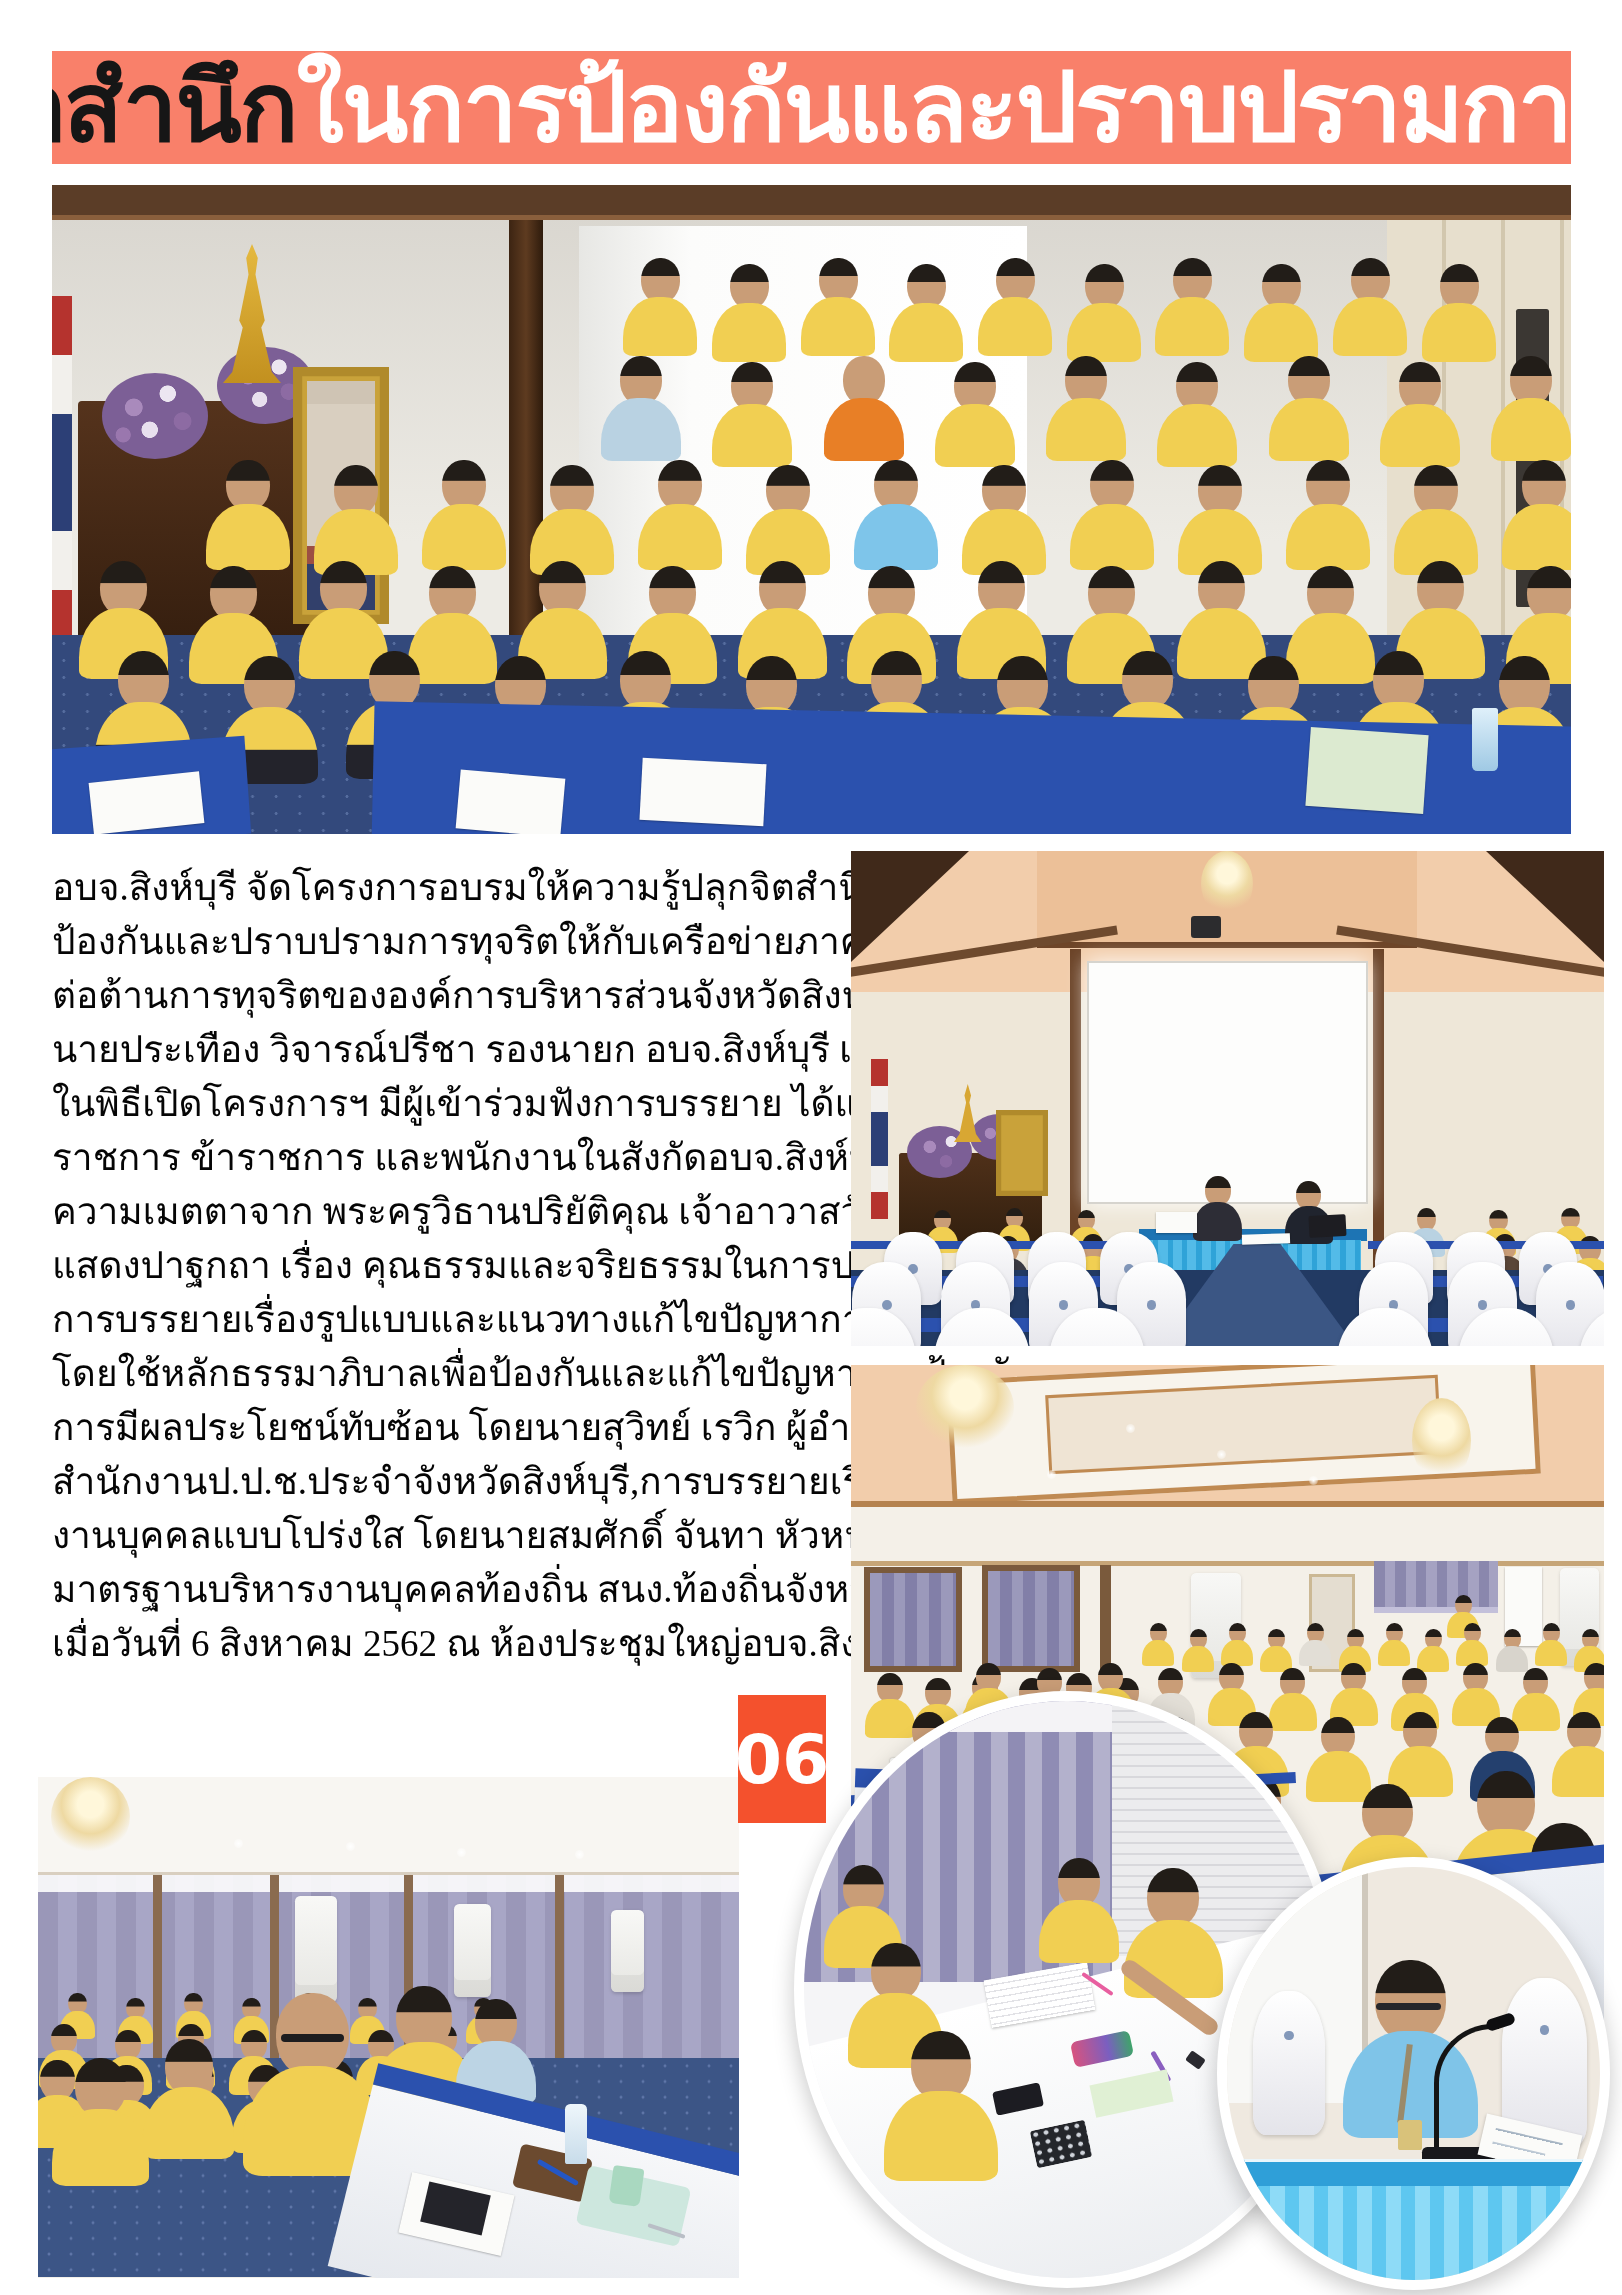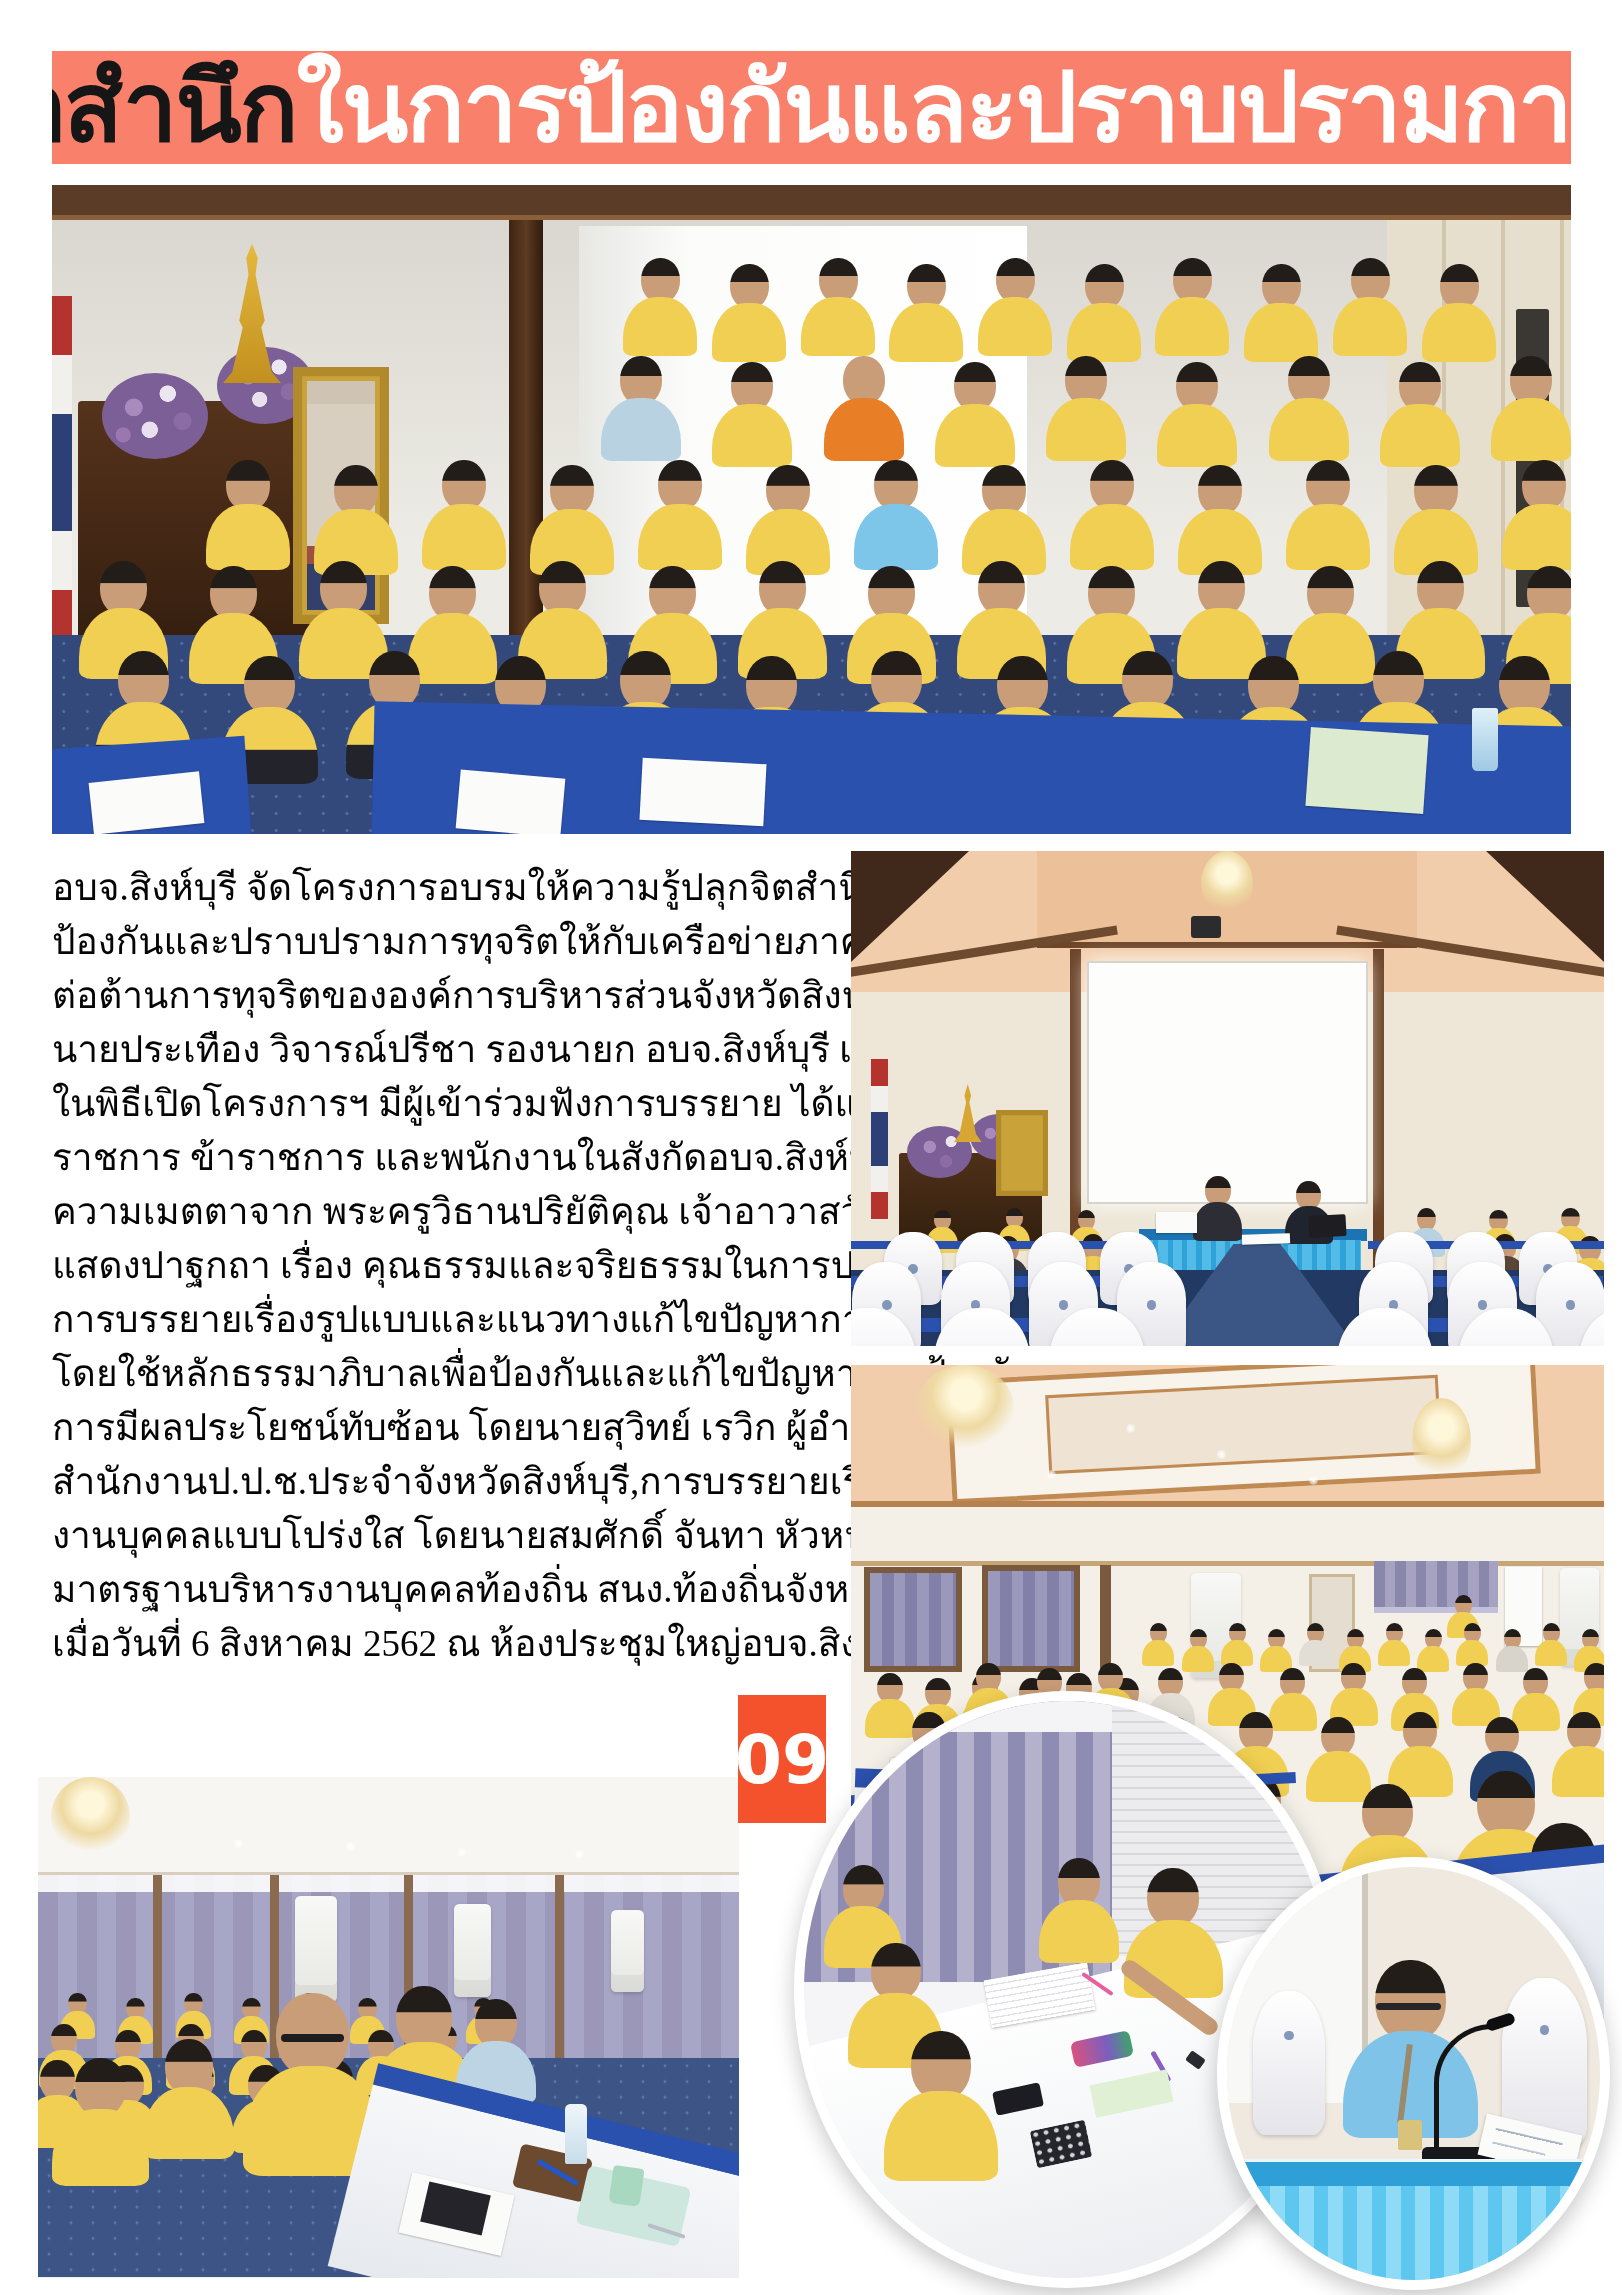--- a/index.html
+++ b/index.html
@@ -369,21 +369,21 @@
   <div class="abs" style="left:386px;top:411px;width:63px;height:41px;background:#24242a;transform:rotate(13deg)"></div>
   <div class="abs" style="left:478px;top:374px;width:73px;height:44px;background:#6b4a2f;border-radius:5.2px;transform:rotate(13deg)"></div>
   <div class="abs" style="left:497px;top:393px;width:46px;height:4.6px;background:#2457c5;border-radius:2.6px;transform:rotate(30deg)"></div>
   <div class="abs" style="left:527px;top:327px;width:22px;height:60px;background:linear-gradient(180deg,#eef6fb,#c8dcea);border-radius:5.2px 5.2px 2.6px 2.6px"></div>
   <div class="abs" style="left:543px;top:399px;width:105px;height:60px;background:#cde7de;border-radius:6.5px;transform:rotate(13deg)"></div>
   <div class="abs" style="left:573px;top:390px;width:31px;height:38px;background:#a9d8c0;border-radius:3.9px 3.9px 6.5px 6.5px;transform:rotate(8deg)"></div>
   <div class="abs" style="left:609px;top:452px;width:39px;height:3.9px;background:#b9bec6;border-radius:2px;transform:rotate(18deg)"></div>
 </div>
 
 <div class="badge">
-  <span>09</span>
+  <span>06</span>
 </div>
 
 <div class="oval" style="left:794px;top:1691px;width:546px;height:597px;z-index:2">
   <div class="abs" style="left:0;top:0;width:308px;height:281px;background:repeating-linear-gradient(90deg,#8f8cb4 0 17px,#b3b1cc 17px 34px)"></div>
   <div class="abs" style="left:0;top:0;width:308px;height:31px;background:#f4f3f6"></div>
   <div class="abs" style="left:308px;top:0;width:222px;height:255px;background:repeating-linear-gradient(180deg,#ececee 0 9.2px,#d8d8dc 9.2px 11px)"></div>
   <div class="abs" style="left:-52px;top:281px;width:667px;height:301px;background:linear-gradient(180deg,#ffffff,#eceef1);transform:rotate(-14deg)"></div>
   <div class="abs" style="left:183px;top:270px;width:105px;height:48px;background:repeating-linear-gradient(180deg,#ffffff 0 5.2px,#e2e2e6 5.2px 6.5px);transform:rotate(-10deg);box-shadow:0 1.3px 2.6px rgba(0,0,0,.25)"></div>
   <div class="abs" id="ob-people" style="left:0;top:0;width:100%;height:100%">
       <div class="pp" style="left: 20.4px; top: 164px; --s: 41px;"></div>

